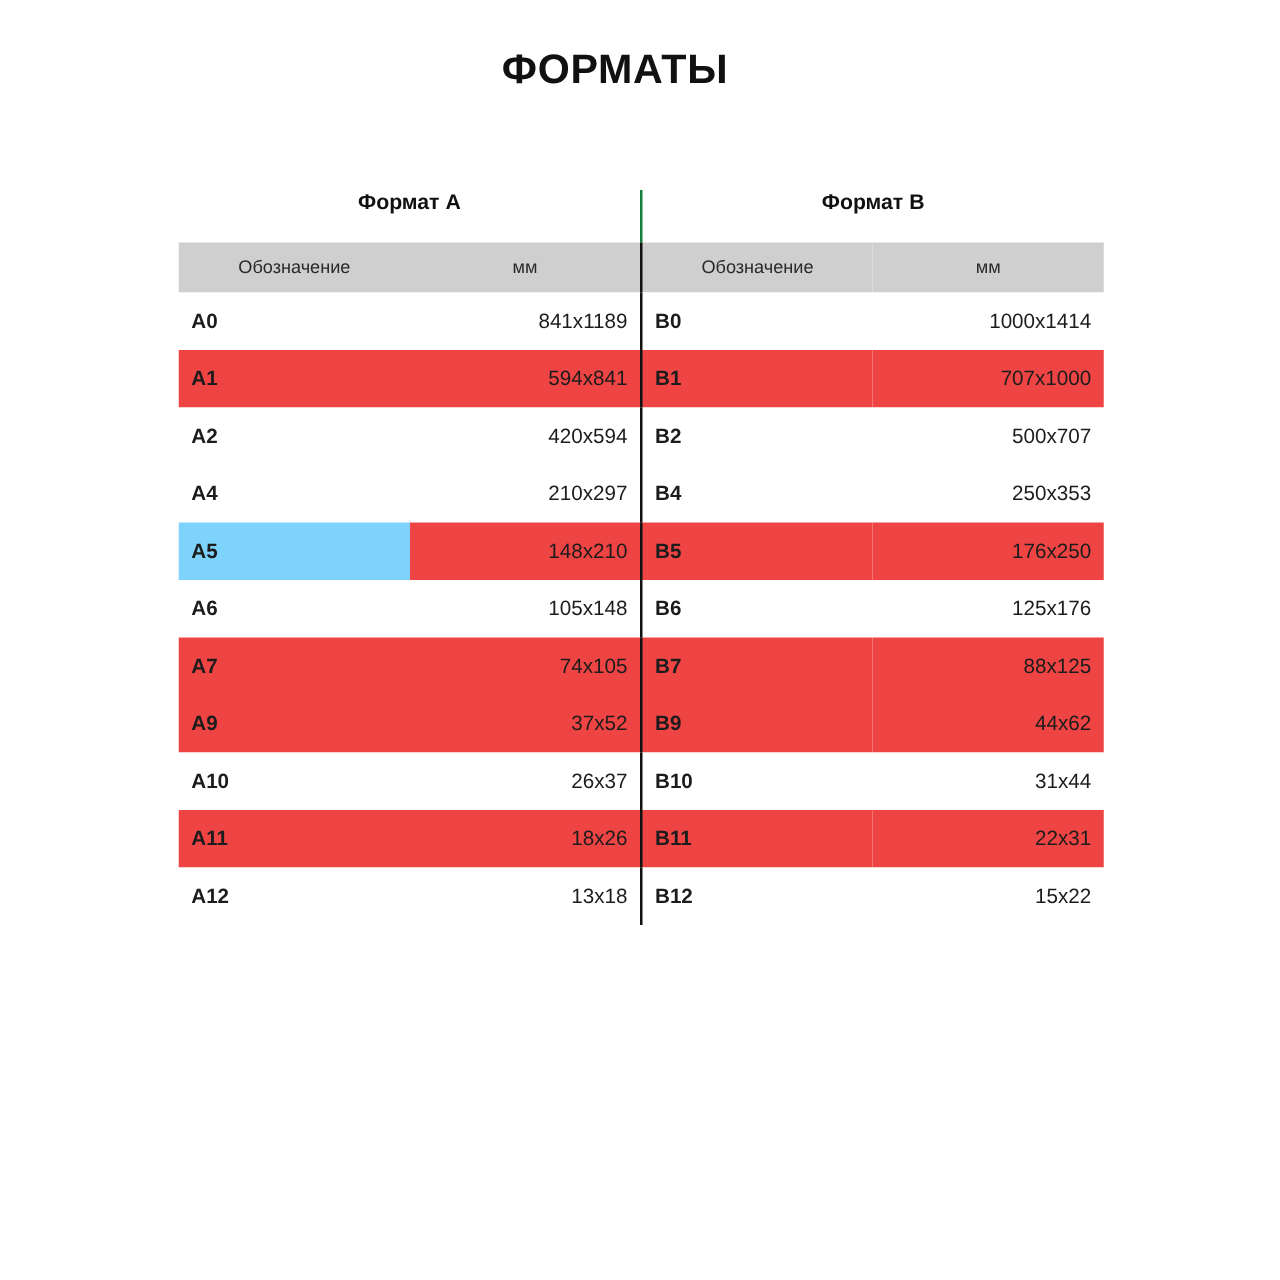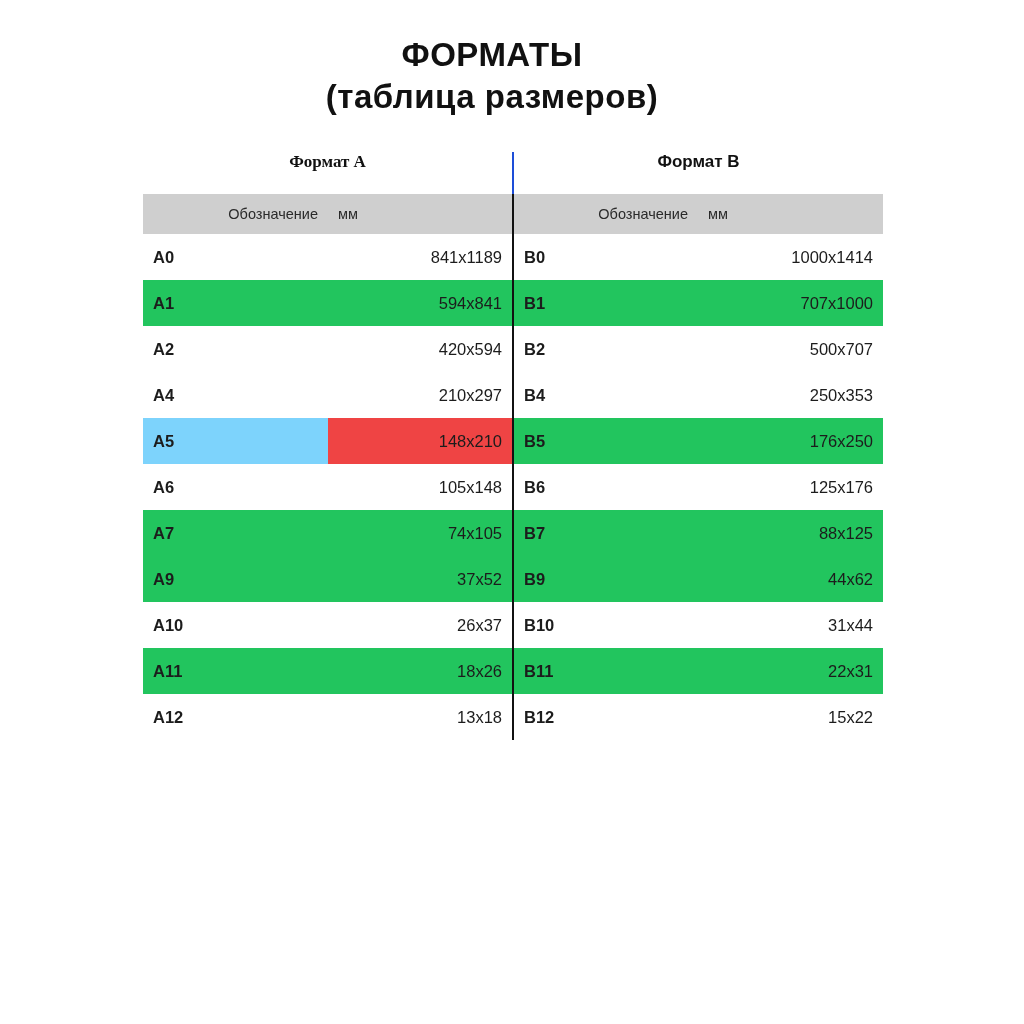--- a/index.html
+++ b/index.html
@@ -49,70 +49,68 @@
 
   .grouphead td {
     font-size: 17px;
     font-weight: bold;
     text-align: center;
     padding: 0 0 22px 0;
     color: #111111;
     background: #ffffff;
   }
   .grouphead td.mid-sep {
-    border-right: 2px solid #1d4ed8;
-    font-family: Liberation Serif, serif;
+    border-right: 2px solid #15803d;
   }
 
   .colhead td {
     background: #cfcfcf;
     font-size: 14.5px;
     color: #2a2a2a;
     height: 40px;
     padding: 0 10px;
     vertical-align: middle;
   }
-  .colhead td.lbl { text-align: right; }
-  .colhead td.val { text-align: left; }
+  .colhead td.lbl { text-align: center; }
+  .colhead td.val { text-align: center; }
 
   tbody tr.row td {
     height: 46px;
     font-size: 16.5px;
     padding: 0 10px;
     vertical-align: middle;
     color: #1c1c1c;
   }
   tbody tr.row td.code {
     text-align: left;
     font-weight: bold;
     padding-right: 12px;
   }
   tbody tr.row td.size {
     text-align: right;
     padding-left: 12px;
   }
-  tr.alt td { background: #22c55e; }
+  tr.alt td { background: #ef4444; }
   tr.plain td { background: #ffffff; }
 
   td.sep-right {
     border-right: 2px solid #111111;
   }
 
   tr.row td.hl {
     background: #ffef00;
   }
 </style>
 </head>
 <body>
 
 <div class="page">
 
   <div class="title-block">
     <div class="title-line">ФОРМАТЫ</div>
-    <div class="title-line">(таблица размеров)</div>
   </div>
 
   <div class="table-wrap">
     <table class="fmt">
       <colgroup>
         <col class="c1">
           <col class="c2">
           <col class="c3">
           <col class="c4">
       </colgroup>

